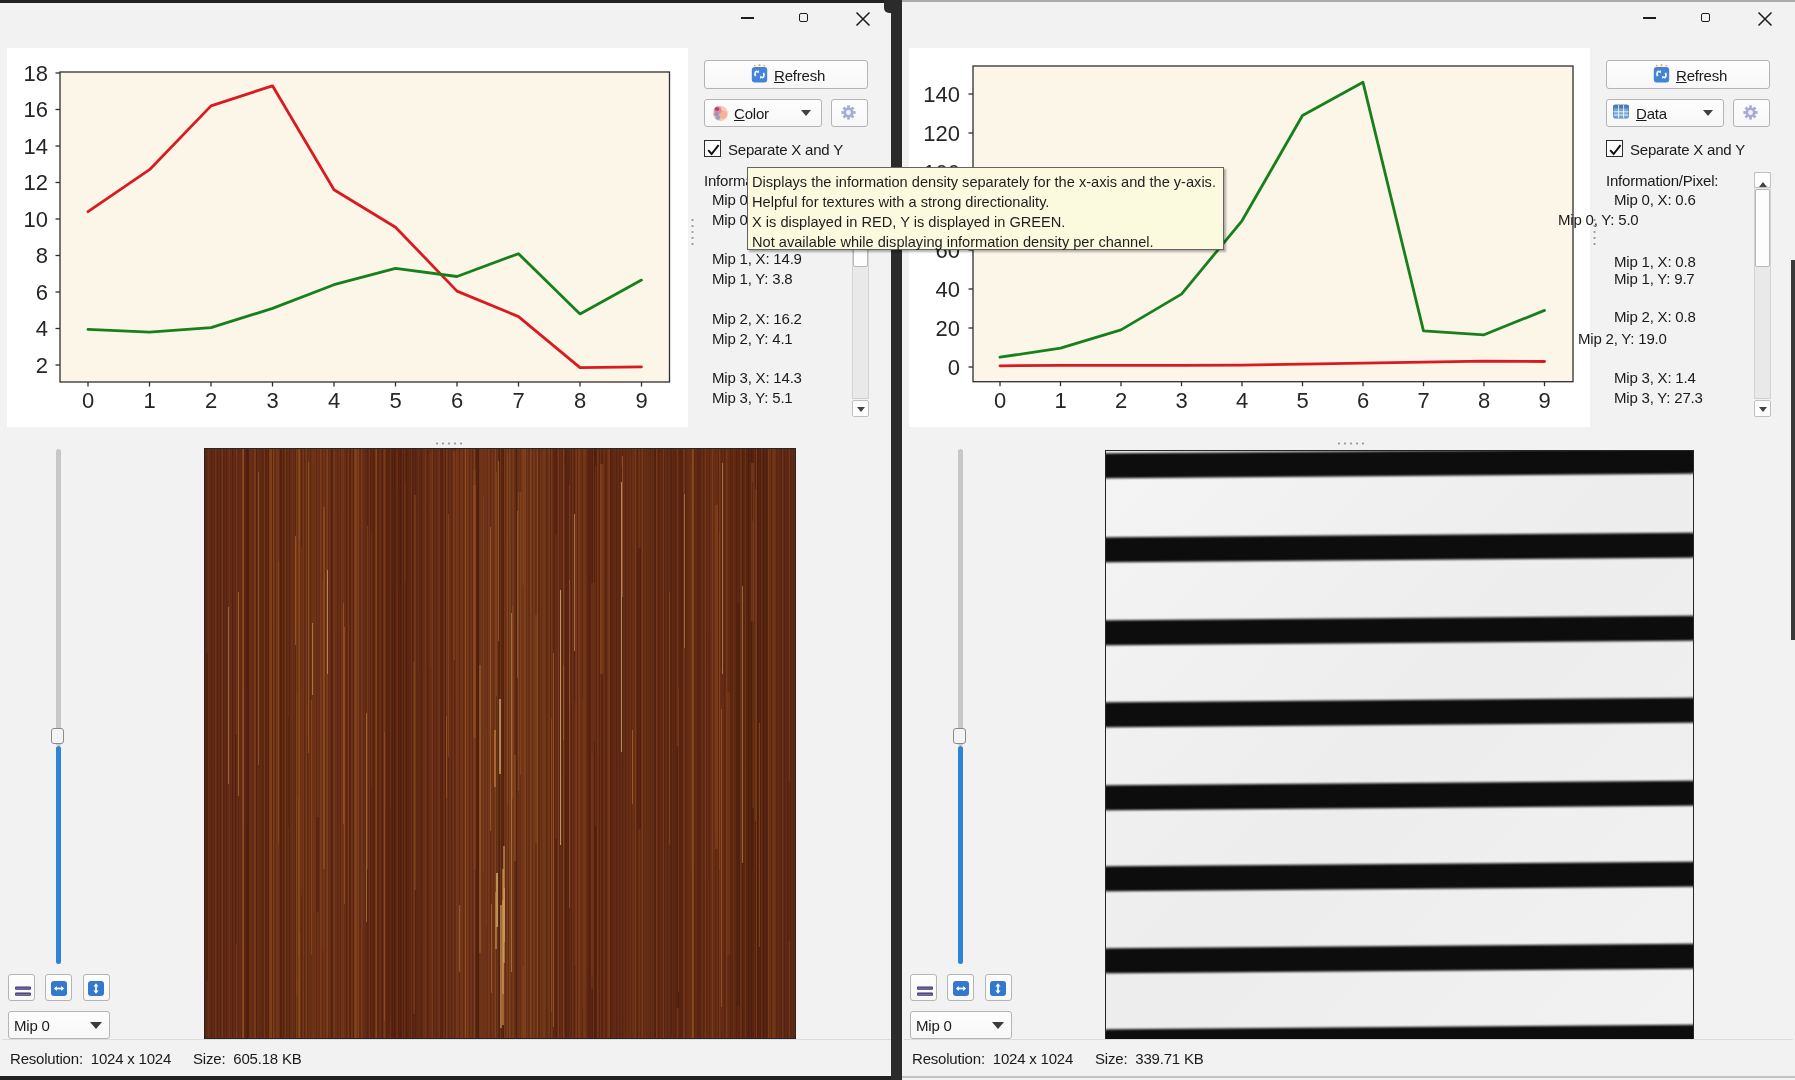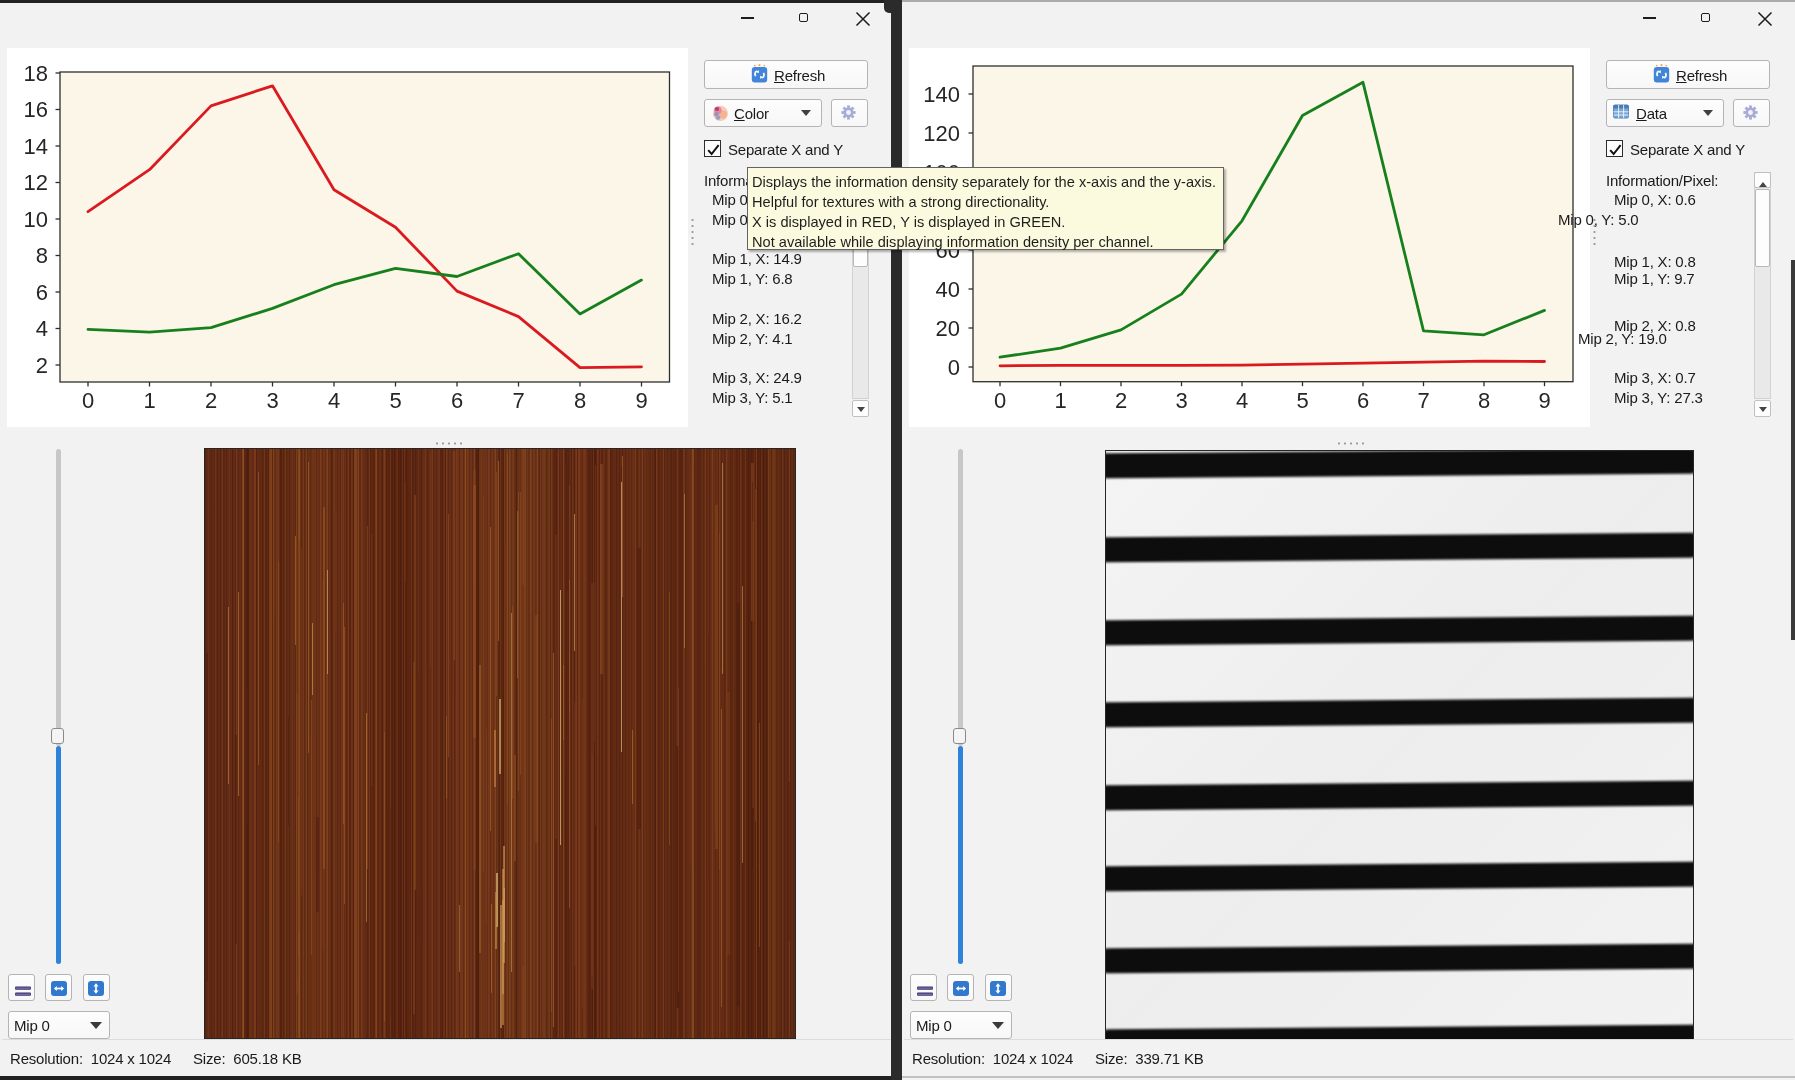--- a/index.html
+++ b/index.html
@@ -120,24 +120,24 @@
 </svg></div>
 <div class="abs" style="left:704px;top:140px;width:17px;height:17px;background:#fdfdfd;border:1.6px solid #2c2c2c"></div>
 <div class="abs" style="left:707px;top:142px"><svg width="13" height="12" viewBox="0 0 13 12">
 <path d="M1.2 6.2 L4.6 10 L11.6 1.2" stroke="#111" stroke-width="2" fill="none"></path>
 </svg></div>
 <div class="abs txt15" style="left:728px;top:141px">Separate X and Y</div>
 <div class="abs txt15" style="left:704px;top:172px">Information/Pixel:</div>
 <div class="abs txt15" style="left:712px;top:191px">Mip 0, X: 10.4</div>
 <div class="abs txt15" style="left:712px;top:211px">Mip 0, Y: 4.0</div>
 <div class="abs txt15" style="left:712px;top:250.3px">Mip 1, X: 14.9</div>
-<div class="abs txt15" style="left:712px;top:270.3px">Mip 1, Y: 6.8</div>
+<div class="abs txt15" style="left:712px;top:270.3px">Mip 1, Y: 3.8</div>
 <div class="abs txt15" style="left:712px;top:309.6px">Mip 2, X: 16.2</div>
 <div class="abs txt15" style="left:712px;top:329.6px">Mip 2, Y: 4.1</div>
-<div class="abs txt15" style="left:712px;top:368.90000000000003px">Mip 3, X: 24.9</div>
+<div class="abs txt15" style="left:712px;top:368.90000000000003px">Mip 3, X: 14.3</div>
 <div class="abs txt15" style="left:712px;top:388.90000000000003px">Mip 3, Y: 5.1</div>
 <div class="abs" style="left:852px;top:172px;width:17px;height:227px;background:#e9e9e9;border:1px solid #d2d2d2"></div>
 <div class="sbtn abs" style="left:852px;top:172px;width:17px;height:16px"></div>
 <div class="abs" style="left:856.5px;top:178px;width:0;height:0;border:4px solid transparent;border-bottom:5px solid #444"></div>
 <div class="abs" style="left:853px;top:189px;width:15px;height:78px;background:#fdfdfd;border:1px solid #b8b8b8;border-radius:2px"></div>
 <div class="sbtn abs" style="left:852px;top:400px;width:17px;height:17px"></div>
 <div class="abs" style="left:856.5px;top:407px;width:0;height:0;border:4px solid transparent;border-top:5px solid #444"></div>
 <div class="abs" style="left:56px;top:449px;width:5px;height:297px;background:#c7c7c7;border-radius:2.5px"></div>
 <div class="abs" style="left:56px;top:746px;width:5px;height:218px;background:#2e82da;border-radius:2.5px"></div>
 <div class="abs" style="left:51px;top:728px;width:13px;height:16px;background:#f4f4f4;border:1px solid #8a8a8a;border-radius:3px"></div>
@@ -560,23 +560,23 @@
 <div class="abs" style="left:1606px;top:140px;width:17px;height:17px;background:#fdfdfd;border:1.6px solid #2c2c2c"></div>
 <div class="abs" style="left:1609px;top:142px"><svg width="13" height="12" viewBox="0 0 13 12">
 <path d="M1.2 6.2 L4.6 10 L11.6 1.2" stroke="#111" stroke-width="2" fill="none"></path>
 </svg></div>
 <div class="abs txt15" style="left:1630px;top:141px">Separate X and Y</div>
 <div class="abs txt15" style="left:1606px;top:172px">Information/Pixel:</div>
 <div class="abs txt15" style="left:1614px;top:191px">Mip 0, X: 0.6</div>
 <div class="abs txt15" style="left:1558px;top:211px">Mip 0, Y: 5.0</div>
 <div class="abs txt15" style="left:1614px;top:253px">Mip 1, X: 0.8</div>
 <div class="abs txt15" style="left:1614px;top:270.3px">Mip 1, Y: 9.7</div>
-<div class="abs txt15" style="left:1614px;top:317px">Mip 2, X: 0.8</div>
+<div class="abs txt15" style="left:1614px;top:308px">Mip 2, X: 0.8</div>
 <div class="abs txt15" style="left:1578px;top:329.6px">Mip 2, Y: 19.0</div>
-<div class="abs txt15" style="left:1614px;top:368.90000000000003px">Mip 3, X: 0.7</div>
+<div class="abs txt15" style="left:1614px;top:368.90000000000003px">Mip 3, X: 1.4</div>
 <div class="abs txt15" style="left:1614px;top:388.90000000000003px">Mip 3, Y: 27.3</div>
 <div class="abs" style="left:1754px;top:172px;width:17px;height:227px;background:#e9e9e9;border:1px solid #d2d2d2"></div>
 <div class="sbtn abs" style="left:1754px;top:172px;width:17px;height:16px"></div>
 <div class="abs" style="left:1758.5px;top:178px;width:0;height:0;border:4px solid transparent;border-bottom:5px solid #444"></div>
 <div class="abs" style="left:1755px;top:189px;width:15px;height:78px;background:#fdfdfd;border:1px solid #b8b8b8;border-radius:2px"></div>
 <div class="sbtn abs" style="left:1754px;top:400px;width:17px;height:17px"></div>
 <div class="abs" style="left:1758.5px;top:407px;width:0;height:0;border:4px solid transparent;border-top:5px solid #444"></div>
 <div class="abs" style="left:958px;top:449px;width:5px;height:297px;background:#c7c7c7;border-radius:2.5px"></div>
 <div class="abs" style="left:958px;top:746px;width:5px;height:218px;background:#2e82da;border-radius:2.5px"></div>
 <div class="abs" style="left:953px;top:728px;width:13px;height:16px;background:#f4f4f4;border:1px solid #8a8a8a;border-radius:3px"></div>

